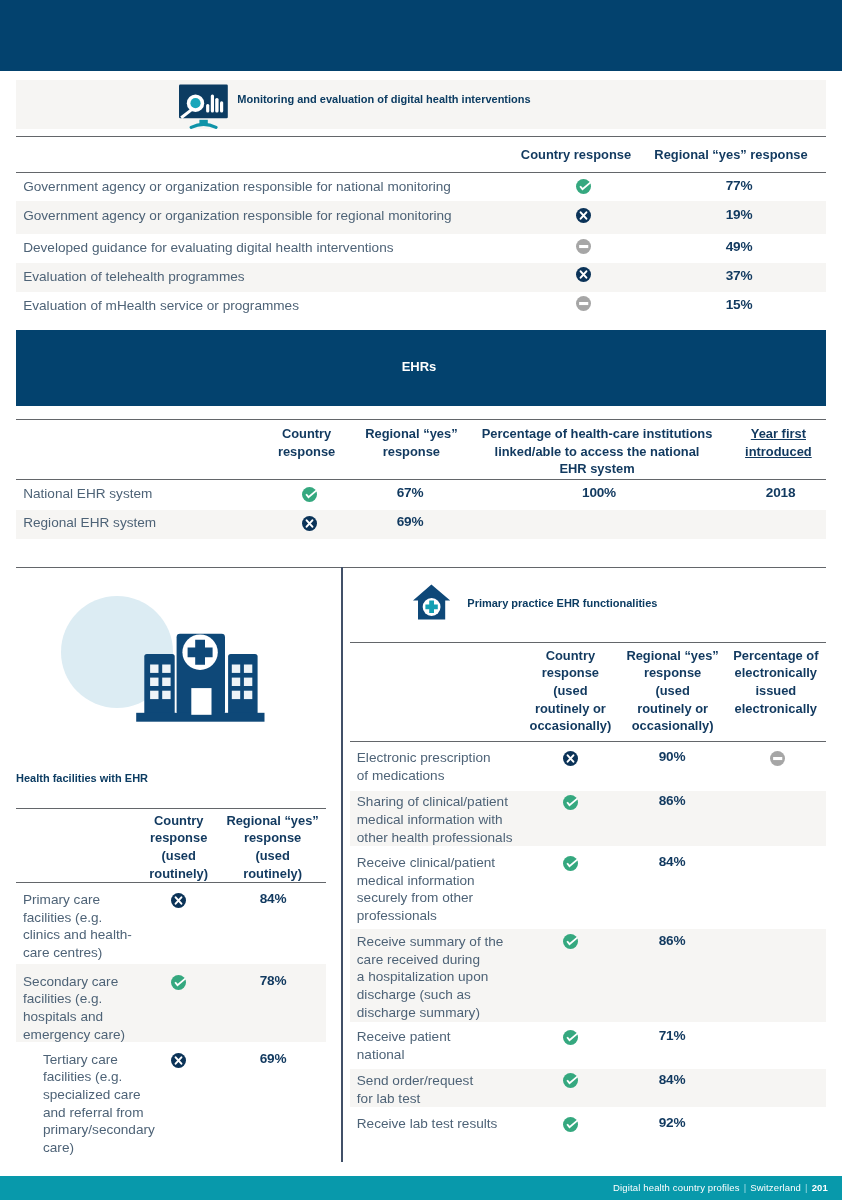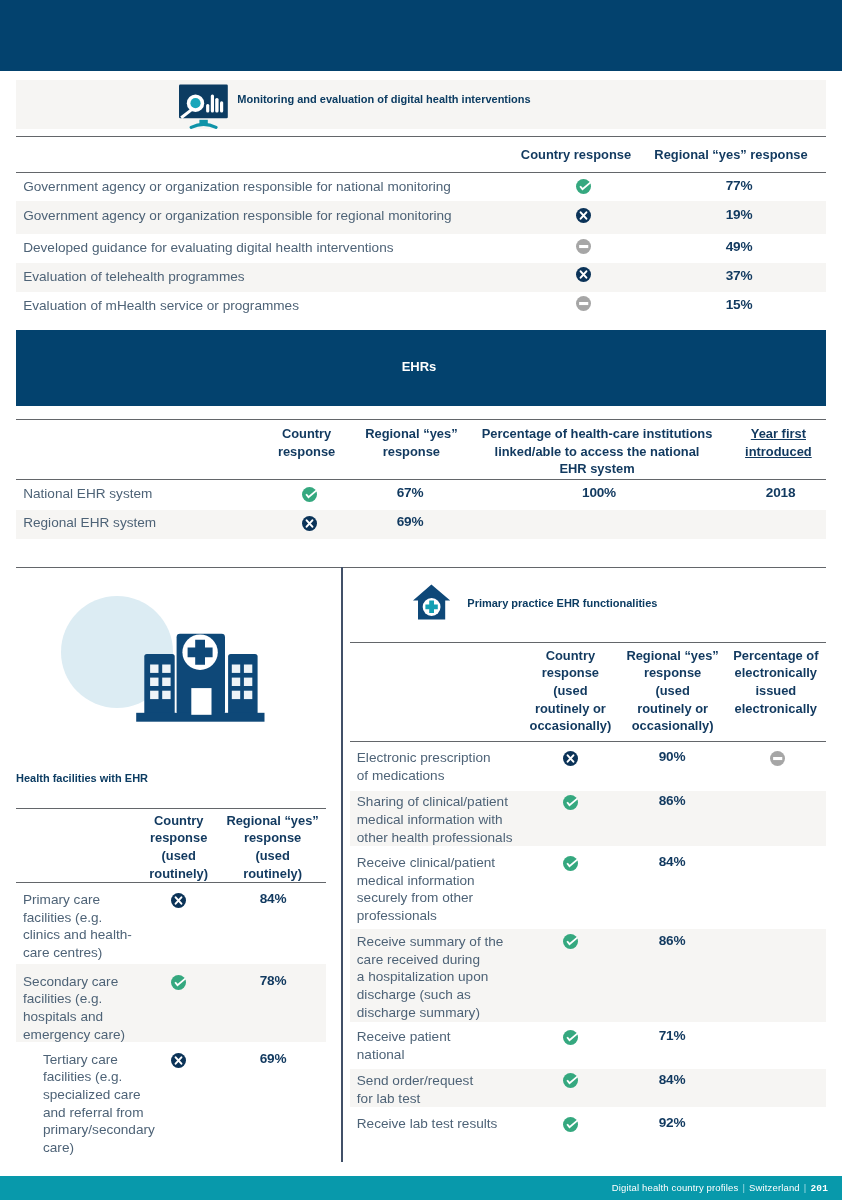--- a/index.html
+++ b/index.html
@@ -6,21 +6,21 @@
   body{width:842px;height:1200px;background:#ffffff;
        font-family:"Liberation Sans",sans-serif;
        -webkit-font-smoothing:antialiased;}
   .page{position:relative;width:842px;height:1200px;overflow:hidden;}
 
   
   .topbar{position:absolute;left:0;top:0;width:842px;height:71px;background:#03426e;}
   .footbar{position:absolute;left:0;top:1176px;width:842px;height:24px;background:#0899ab;}
   .foot-text{position:absolute;right:14px;top:1180.5px;color:#ffffff;font-size:9.5px;
              letter-spacing:.15px;line-height:13px;white-space:nowrap;}
-  .foot-text b{font-weight:bold;font-family:Liberation Mono, monospace;}
+  .foot-text b{font-weight:bold;}
   .sep{color:#9fdce4;padding:0 4px;font-weight:normal;}
 
   
   .panel{position:absolute;background:#f6f5f3;}
   .sec-title{position:absolute;color:#0c3c62;font-weight:bold;font-size:11px;
              letter-spacing:0px;white-space:nowrap;}
 
   
   .rule{position:absolute;background:#63666a;height:1px;}
   .band{position:absolute;background:#f6f5f3;}

